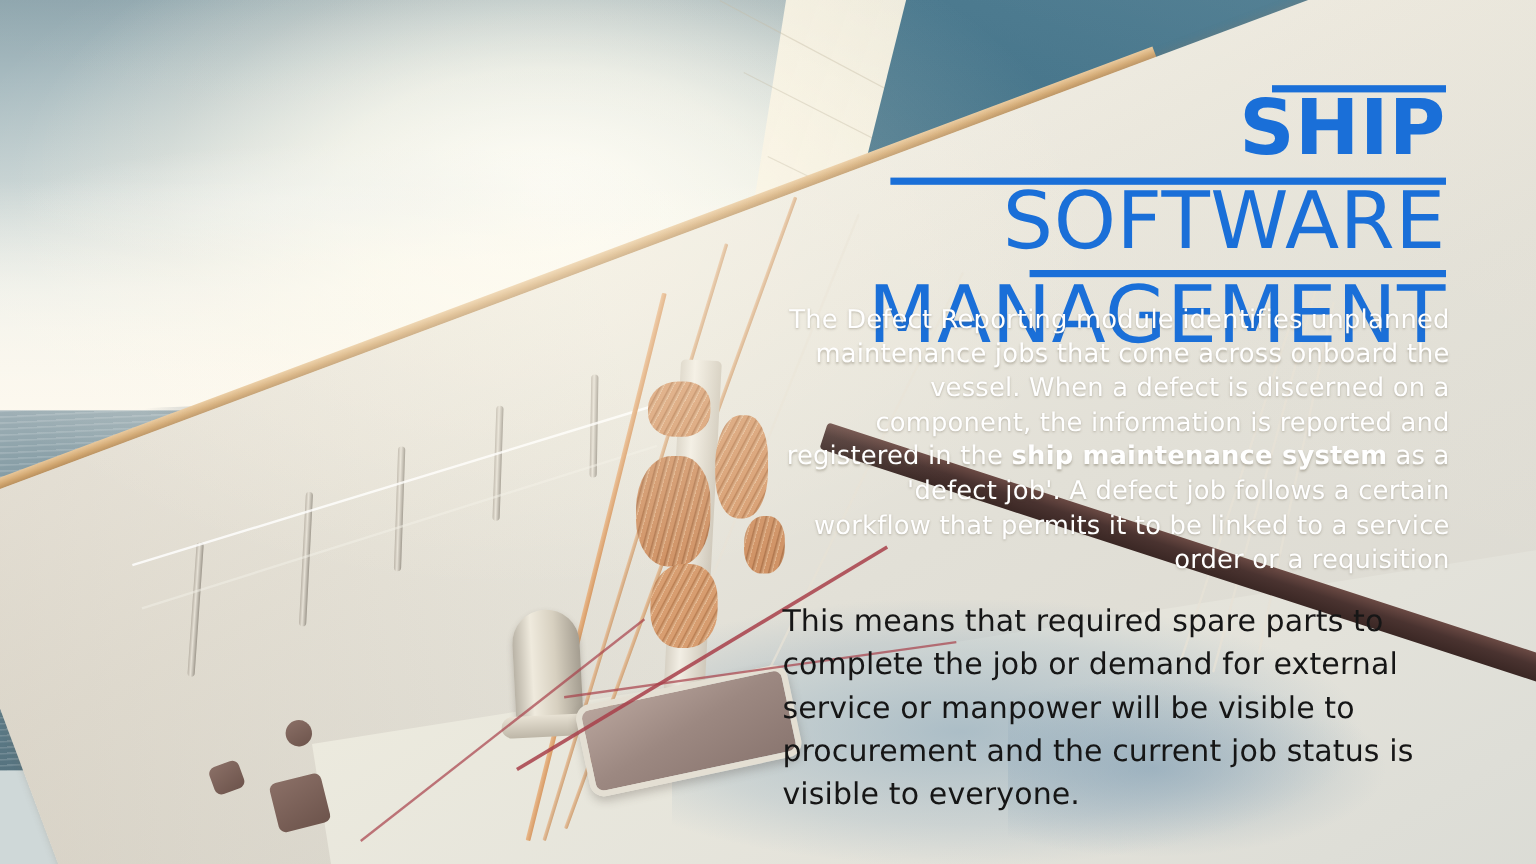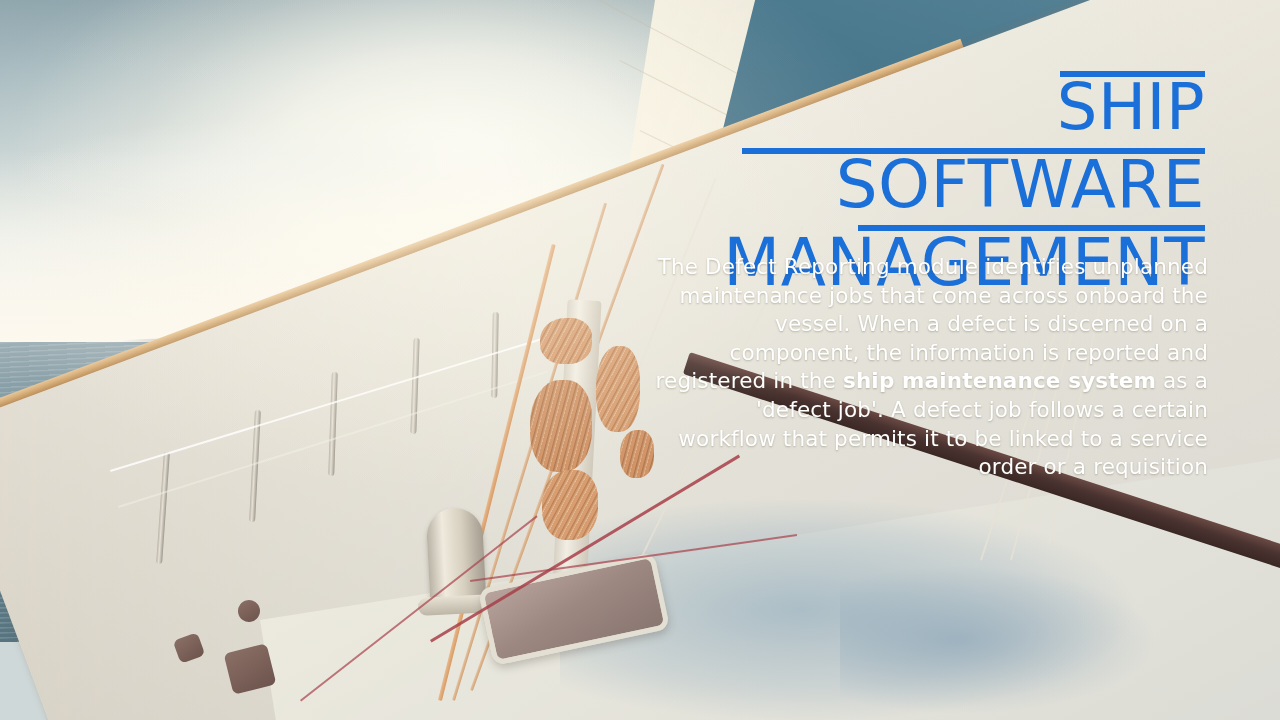--- a/index.html
+++ b/index.html
@@ -220,21 +220,21 @@
   .title-line {
     font-family:"DejaVu Sans", sans-serif;
     font-weight:400;
     font-size:66px;
     line-height:78px;
     letter-spacing:.5px;
     color:#1a6fd8;
     white-space:nowrap;
     position:relative;
   }
-  .title-line.l1 { font-size:64px; }
+  .title-line.l1 { font-size:64px;font-weight:bold; }
   .title-rule {
     position:absolute;
     height:6px;
     background:#1a6fd8;
     right:0;
   }
   .rule-1 { top:71px; right:75px; width:145px; }
   .rule-2 { top:148px; right:75px; width:463px; }
   .rule-3 { top:225px; right:75px; width:347px; }
 
@@ -342,14 +342,15 @@
     <div class="title-line l1">SHIP</div>
     <div class="title-line">SOFTWARE</div>
     <div class="title-line">MANAGEMENT</div>
   </div>
   <div class="title-rule rule-1"></div>
   <div class="title-rule rule-2"></div>
   <div class="title-rule rule-3"></div>
 
   <div class="para-white"><span>The Defect Reporting module identifies unplanned maintenance jobs that come across onboard the vessel. When a defect is discerned on a component, the information is reported and registered in the </span><b>ship maintenance system</b><span> as a 'defect job'. A defect job follows a certain workflow that permits it to be linked to a service order or a requisition</span></div>
 
+  <div class="para-dark">This means that required spare parts to complete the job or demand for external service or manpower will be visible to procurement and the current job status is visible to everyone.</div>
 
 </div>
 
 </body></html>

